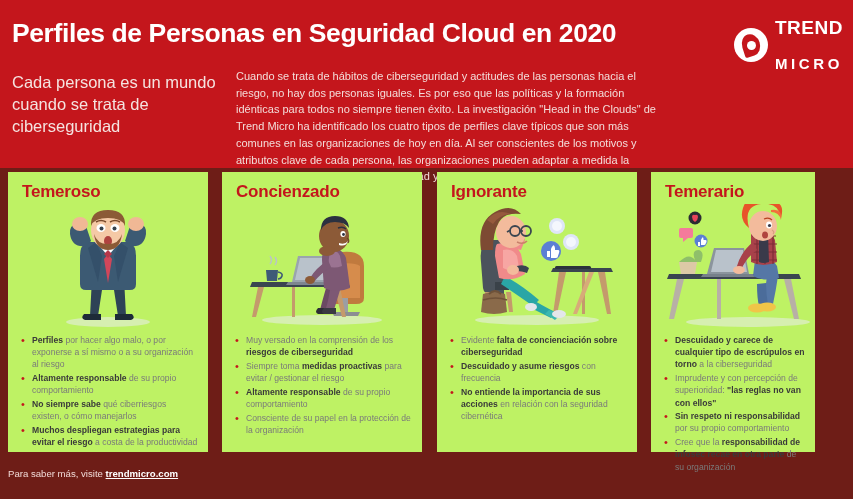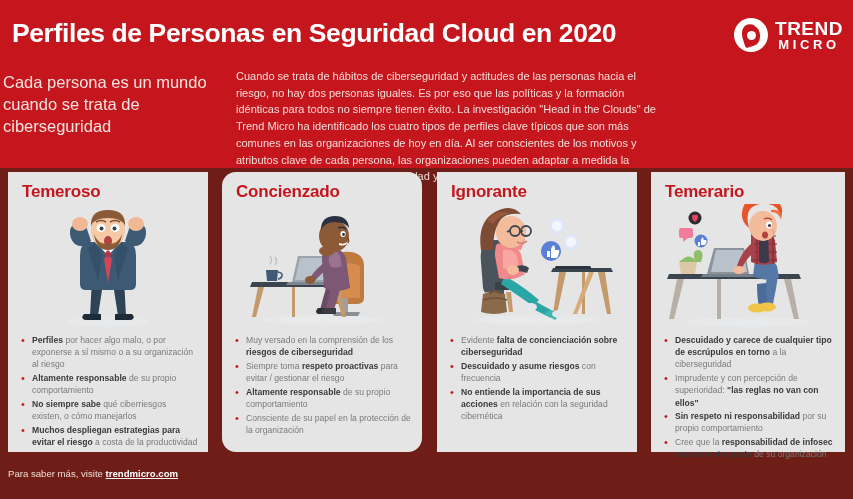--- a/index.html
+++ b/index.html
@@ -38,43 +38,43 @@
     width:18px; height:22px; border-radius:50% 50% 50% 10%;
     background:#c4161c; transform:rotate(-18deg);
   }
   .logo-mark:after {
     content:""; position:absolute; left:13px; top:13px;
     width:9px; height:9px; border-radius:50%;
     background:#ffffff;
   }
   .logo-text { color:#ffffff; line-height:1;text-align:center; }
   .logo-trend { font-size:19px; font-weight:bold; letter-spacing:0.5px; }
-  .logo-micro { font-size:13px; font-weight:bold; letter-spacing:3.6px; margin-top:0; }
+  .logo-micro { font-size:15px; font-weight:bold; letter-spacing:3.6px; margin-top:19px; }
 
   
   .lede {
-    position:absolute; left:3px; top:72px; width:215px;
+    position:absolute; left:12px; top:72px; width:215px;
     color:#f5e3e0; font-size:16.5px; line-height:1.32;
   }
   .intro {
     position:absolute; left:236px; top:68px; width:424px;
     color:#f3dcd9; font-size:11px; line-height:1.52; text-align:left;
   }
 
   
   .cards { position:absolute; left:0; top:172px; width:853px; height:282px; }
   .card {
     position:absolute; top:0; width:200px; height:280px;
-    background:#e5e5e5;
+    background:#bef264;
     display:flex; flex-direction:column;
   }
   .card.c0 { left:8px; }
-  .card.c1 { left:222px;border-radius:14px; }
+  .card.c1 { left:222px; }
   .card.c2 { left:437px; }
-  .card.c3 { left:651px; width:194px; }
+  .card.c3 { left:651px; width:164px; }
 
   .card-title {
     color:#c4161c; font-size:17px; font-weight:bold;
     margin:10px 0 0 14px; letter-spacing:-0.2px;
   }
   .art { position:relative; height:128px; margin-top:2px; }
   .bullets { padding:0 10px 0 12px; margin-top:2px; }
   .bullet {
     position:relative; padding-left:12px;
     font-size:8.6px; line-height:1.42; color:#7a7a7a;
@@ -207,21 +207,21 @@
           <ellipse cx="121" cy="30" rx="2.6" ry="3" fill="#ffffff"></ellipse>
           <circle cx="121.5" cy="30.5" r="1.4" fill="#2b3140"></circle>
           <path d="M116 24 q5 -2 8 1" stroke="#2b3140" stroke-width="1.4" fill="none"></path>
           <path d="M117 39 q6 2 9 -2 q-2 6 -9 4 z" fill="#ffffff"></path>
           <path d="M125 34 q3 2 1 5" stroke="#6d4428" stroke-width="1.2" fill="none"></path>
           <ellipse cx="105" cy="47" rx="8" ry="5" fill="#8c5a37"></ellipse>
         </svg>
       </div>
       <div class="bullets">
         <div class="bullet">Muy versado en la comprensión de los <b>riesgos de ciberseguridad</b></div>
-        <div class="bullet">Siempre toma <b>respeto proactivas</b> para evitar / gestionar el riesgo</div>
+        <div class="bullet">Siempre toma <b>medidas proactivas</b> para evitar / gestionar el riesgo</div>
         <div class="bullet"><b>Altamente responsable</b> de su propio comportamiento</div>
         <div class="bullet">Consciente de su papel en la protección de la organización</div>
       </div>
     </div>
 
     <div class="card c2">
       <div class="card-title">Ignorante</div>
       <div class="art">
         <svg viewBox="0 0 200 128" width="200" height="128" aria-hidden="true">
           <ellipse cx="100" cy="116" rx="62" ry="5" fill="#e9ecef" opacity=".55"></ellipse>

